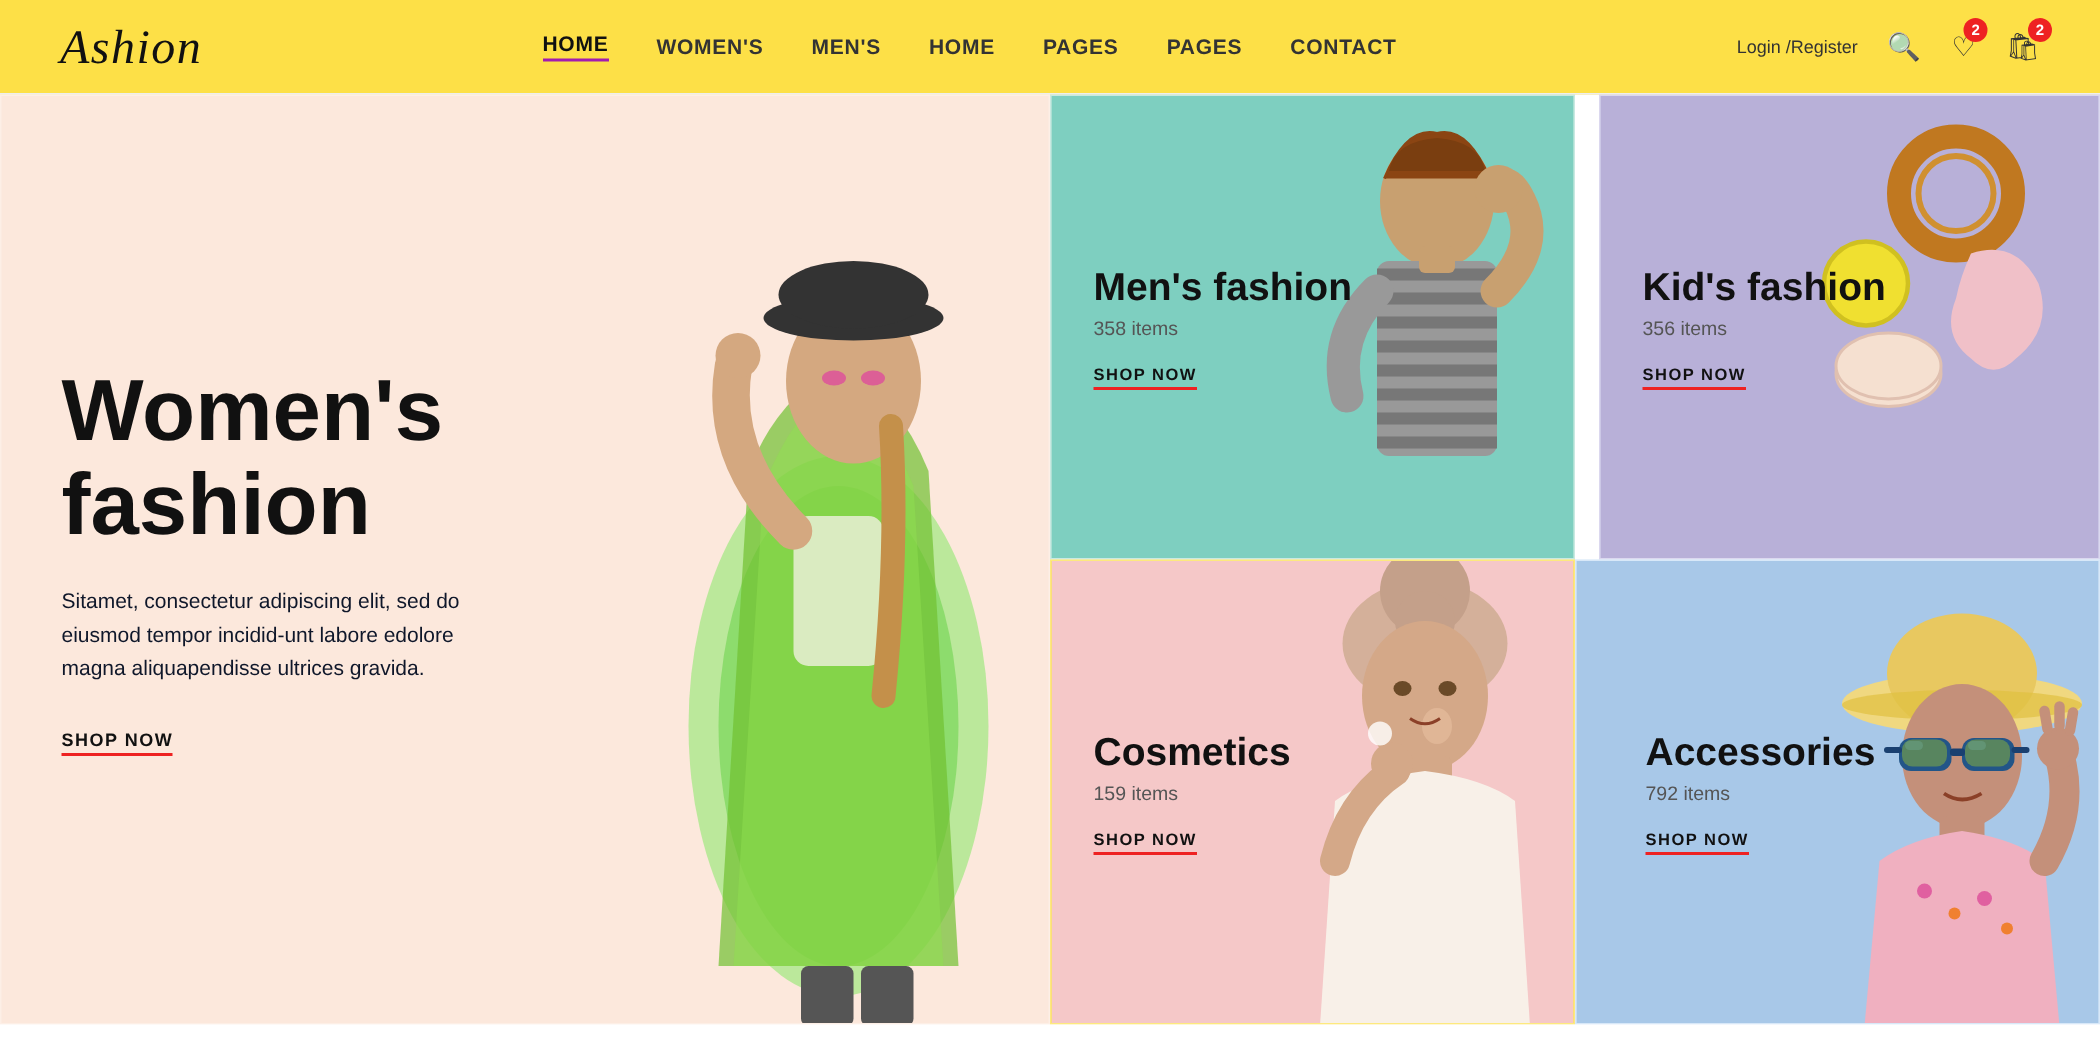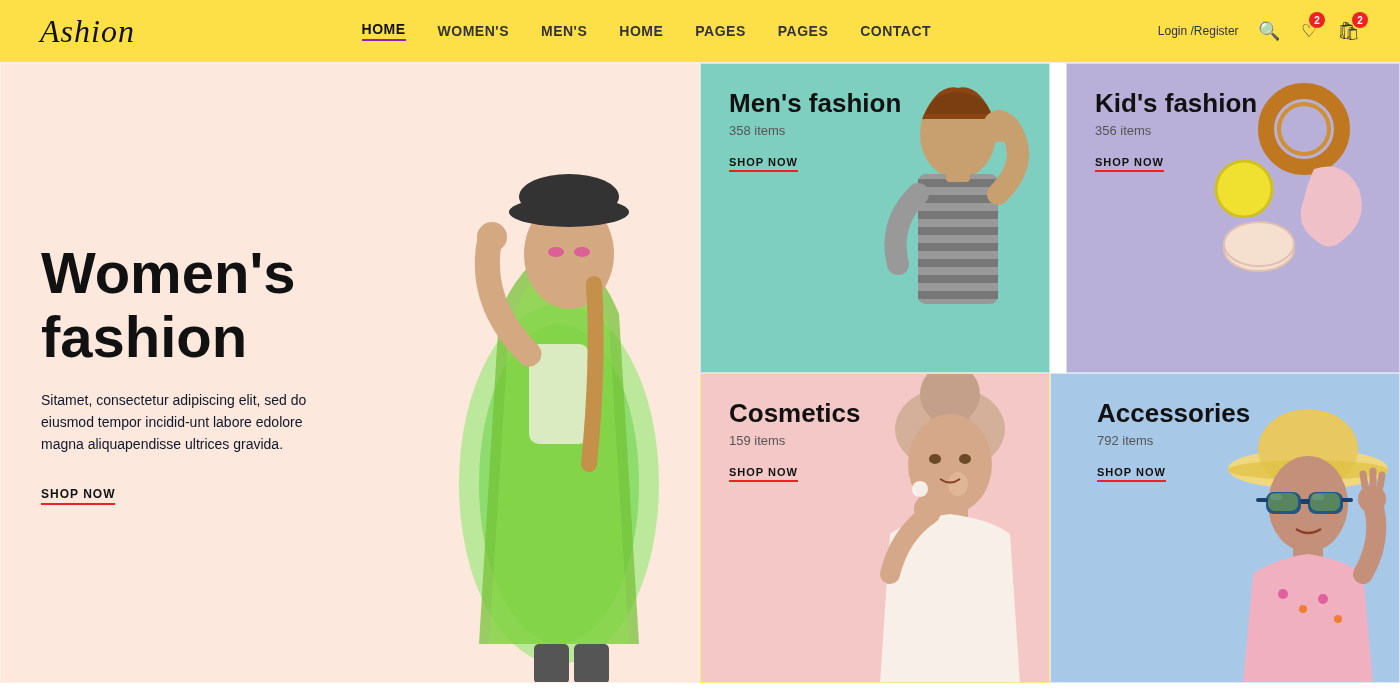--- a/index.html
+++ b/index.html
@@ -113,21 +113,21 @@
       padding-bottom: 2px;
       cursor: pointer;
     }
 
     
     .category-tile {
       position: relative;
       overflow: hidden;
       display: flex;
       flex-direction: column;
-      justify-content: flex-start;
+      justify-content: center;
       padding: 24px 28px;
     }
     .tile-men {
       background: #b2e0d4;
     }
     .tile-kids {
       background: #ccc8e8;
       margin-left: 16px;
     }
     .tile-cosmetics {

